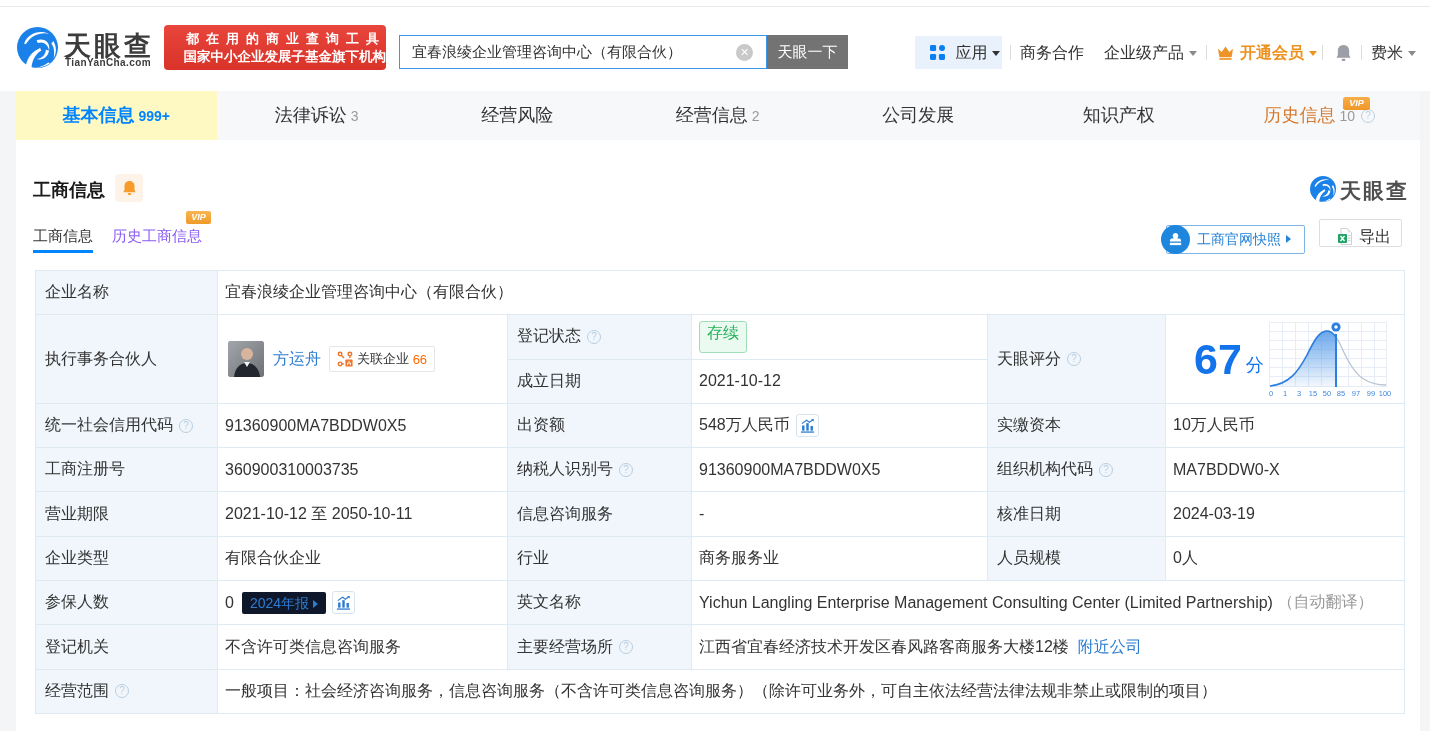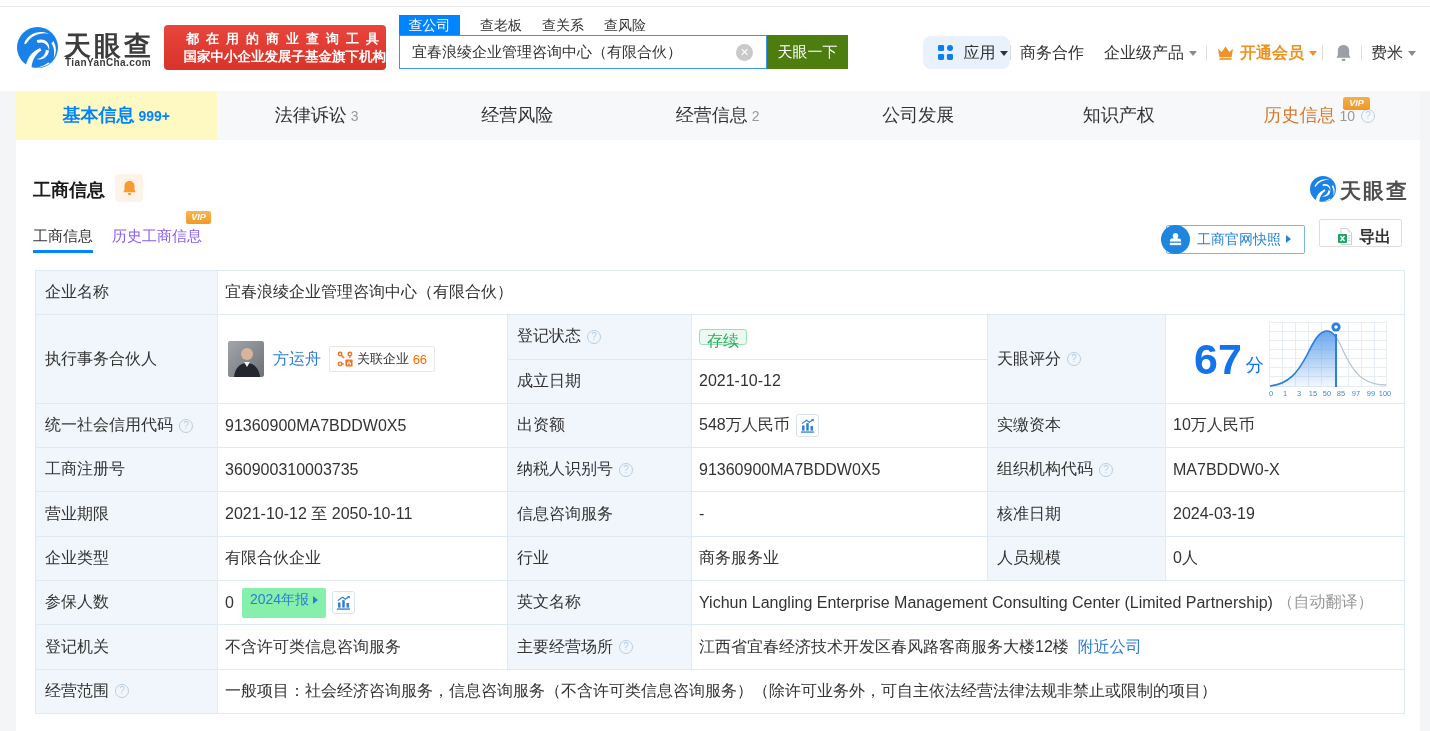--- a/index.html
+++ b/index.html
@@ -16,24 +16,24 @@
 #redbox{position:absolute;left:164px;top:25px;width:222px;height:45px;background:linear-gradient(#e8453c,#d93329);border-radius:4px;color:#fff;font-weight:bold;text-align:right;padding-top:4px;}
 #redbox .l1{font-size:13px;letter-spacing:7px;line-height:19px;padding-left:7px;}
 #redbox .l2{font-size:13.5px;letter-spacing:0;line-height:18px;}
 
 #stabs{position:absolute;left:399px;top:15px;height:20px;font-size:14px;}
 .stab{float:left;text-align:center;line-height:20px;color:#333;}
 .stab.on{background:#0084ff;color:#fff;width:61px;}
 .stab+.stab{margin-left:20px;width:42px;}
 #sinput{position:absolute;left:399px;top:35px;width:368px;height:34px;border:1px solid #3d95e8;background:#fff;font-size:15px;color:#333;line-height:32px;padding-left:12px;}
 #sclear{position:absolute;left:736px;top:44px;width:17px;height:17px;border-radius:50%;background:#c9c9c9;color:#fff;font-size:11px;text-align:center;line-height:17px;}
-#sbtn{position:absolute;left:767px;top:35px;width:81px;height:34px;background:#4d7c0f;color:#fff;font-size:15px;text-align:center;line-height:34px;}
+#sbtn{position:absolute;left:767px;top:35px;width:81px;height:34px;background:#737373;color:#fff;font-size:15px;text-align:center;line-height:34px;}
 
 #rnav{position:absolute;left:915px;top:36px;height:33px;font-size:16px;color:#333;white-space:nowrap;}
-#appbox{position:absolute;left:8px;top:0;width:87px;height:33px;background:#e9f2fc;border-radius:8px;line-height:33px;}
+#appbox{position:absolute;left:0;top:0;width:87px;height:33px;background:#e9f2fc;border-radius:0;line-height:33px;}
 .sep{position:absolute;top:9px;width:1px;height:15px;background:#dcdcdc;}
 .caret{display:inline-block;width:0;height:0;border-left:4.5px solid transparent;border-right:4.5px solid transparent;border-top:5px solid #8a8a8a;margin-left:5px;vertical-align:2px;}
 
 #mainnav{position:absolute;left:16px;top:91px;width:1404px;height:49px;background:#f7f8fa;}
 .mtab{position:absolute;top:0;height:49px;width:200.5px;text-align:center;line-height:49px;font-size:18px;color:#333;}
 .mtab .cnt{font-size:14px;color:#999;margin-left:4px;}
 #mtab0{left:0;background:#fef9c3;color:#0084ff;font-weight:bold;}
 #mtab0 .cnt{color:#0084ff;}
 
 #card{position:absolute;left:16px;top:140px;width:1404px;height:591px;background:#fff;}
@@ -41,34 +41,34 @@
 #bellbox{position:absolute;left:99px;top:34px;width:28px;height:28px;background:#fdf3e8;border-radius:4px;}
 #minilogo{position:absolute;left:1294px;top:36px;}
 #minilogo-txt{position:absolute;left:1324px;top:37px;font-size:21px;font-weight:bold;color:#4f4f4f;letter-spacing:2px;}
 #tab-gs{position:absolute;left:17px;top:87px;font-size:15px;color:#333;}
 #tab-hist{position:absolute;left:96px;top:87px;font-size:15px;color:#8b5cf6;}
 #vip-hist{position:absolute;left:170px;top:71px;width:25px;height:13px;background:linear-gradient(#f8b551,#ef9a28);border-radius:2px;color:#fff;font-size:9px;font-weight:bold;font-style:italic;text-align:center;line-height:13px;}
 #uline{position:absolute;left:17px;top:110px;width:60px;height:3px;background:#0084ff;}
 #btn-snap{position:absolute;left:1150px;top:85px;width:139px;height:29px;border:1px solid #7db4e6;border-radius:2px;}
 #btn-snap span{position:absolute;left:30px;top:0;line-height:27px;font-size:14px;color:#2582d6;white-space:nowrap;}
 #snap-circle{position:absolute;left:-6px;top:-1px;width:29px;height:29px;border-radius:50%;background:#1e87dd;}
-#btn-export{position:absolute;left:1303px;top:79px;width:83px;height:28px;border:1px solid #ddd;border-radius:2px;font-weight:bold;}
+#btn-export{position:absolute;left:1303px;top:79px;width:83px;height:28px;border:1px solid #ddd;border-radius:2px;}
 #btn-export span{position:absolute;left:39px;top:0;line-height:33px;font-size:16px;color:#333;}
 
 #tbl{position:absolute;left:35px;top:270px;width:1370px;height:444px;border-top:1px solid #e0eaf3;border-left:1px solid #e0eaf3;display:grid;grid-template-columns:182px 290px 184px 296px 178px 239px;grid-template-rows:repeat(10,44.3px);font-size:16px;}
 #tbl>div{border-right:1px solid #e0eaf3;border-bottom:1px solid #e0eaf3;display:flex;align-items:center;padding-left:7px;overflow:hidden;}
 #tbl .lb{background:#f0f6fb;color:#333;padding-left:9px;}
 #tbl .vl{background:#fff;color:#333;}
 .q{display:inline-block;width:14px;height:14px;border:1px solid #b9cfe2;border-radius:50%;color:#b9cfe2;font-size:10px;line-height:12px;text-align:center;margin-left:6px;flex:none;}
 .link{color:#2e7dd1;}
-.tag-green{display:inline-block;height:16px;line-height:22px;padding:0 7px;background:#eafaf1;border:1px solid #9fdcb8;border-radius:3px;color:#28b35c;font-size:16px;}
+.tag-green{display:inline-block;height:32px;line-height:22px;padding:0 7px;background:#eafaf1;border:1px solid #9fdcb8;border-radius:3px;color:#28b35c;font-size:16px;}
 .grey{color:#999;}
 .span2r{grid-row:span 2;}
 .icbox{display:inline-block;width:23px;height:23px;border:1px solid #d7e3ee;border-radius:3px;margin-left:6px;flex:none;position:relative;}
-.pill{display:inline-block;height:30px;line-height:22px;background:#86efac;border-radius:2px;color:#2e7dd1;font-size:14px;padding:0 8px;margin-left:8px;}
+.pill{display:inline-block;height:22px;line-height:22px;background:#0f172a;border-radius:2px;color:#2e7dd1;font-size:14px;padding:0 8px;margin-left:8px;}
 .badge-rel{display:inline-flex;align-items:center;height:26px;border:1px solid #e6e6e6;border-radius:2px;padding:0 7px;margin-left:8px;font-size:13px;color:#333;background:#fff;}
 #avatar{width:36px;height:36px;border-radius:3px;overflow:hidden;flex:none;}
 </style>
 </head>
 <body>
 <div id="header">
   <div id="topline"></div>
   <svg id="logo-circle" width="41" height="41" viewBox="0 0 48 48">
     <circle cx="24" cy="24" r="24" fill="#1a81e8"></circle>
     <path d="M8.5 19 C12 9 25 2.5 37.5 8 C28.5 5.5 17 9.5 11.5 18.5 C10.5 20.5 9 20.5 8.5 19 Z" fill="#fff"></path>
@@ -77,26 +77,20 @@
     <path d="M37.5 27.5 C36.5 35.5 29.5 39.5 22.5 37.5 C29 37 33.5 32.5 33.8 26.5 C35.1 26.8 36.4 27.1 37.5 27.5 Z" fill="#fff"></path>
     <path d="M42.5 16.5 C46.5 23 46.5 31 42.8 36.5 C44.3 30 43.5 23.5 40.2 19.2 C41 18.3 41.8 17.4 42.5 16.5 Z" fill="#fff"></path>
     <path d="M36.5 41.5 C31 46.5 23.5 48 17.5 46.5 C24.5 48.5 32.5 47 38.5 42.5 Z" fill="#fff"></path>
   </svg>
   <div id="logo-txt">天眼查</div>
   <div id="logo-sub">TianYanCha.com</div>
   <div id="redbox">
       <div class="l1">都在用的商业查询工具</div>
       <div class="l2">国家中小企业发展子基金旗下机构</div>
     </div>
-  <div id="stabs">
-    <div class="stab on">查公司</div>
-      <div class="stab">查老板</div>
-      <div class="stab">查关系</div>
-      <div class="stab">查风险</div>
-  </div>
   <div id="sinput">宜春浪绫企业管理咨询中心（有限合伙）</div>
   <div id="sclear">✕</div>
   <div id="sbtn">天眼一下</div>
   <div id="rnav">
     <div id="appbox">
       <svg width="15" height="15" viewBox="0 0 16 16" style="vertical-align:-2px;margin-left:15px;">
         <rect x="0" y="0" width="6.5" height="6.5" rx="1.5" fill="#0b7ef0"></rect>
         <circle cx="12.8" cy="3.2" r="3.2" fill="#0b7ef0"></circle>
         <rect x="0" y="9.5" width="6.5" height="6.5" rx="1.5" fill="#0b7ef0"></rect>
         <rect x="9.5" y="9.5" width="6.5" height="6.5" rx="1.5" fill="#0b7ef0"></rect>

